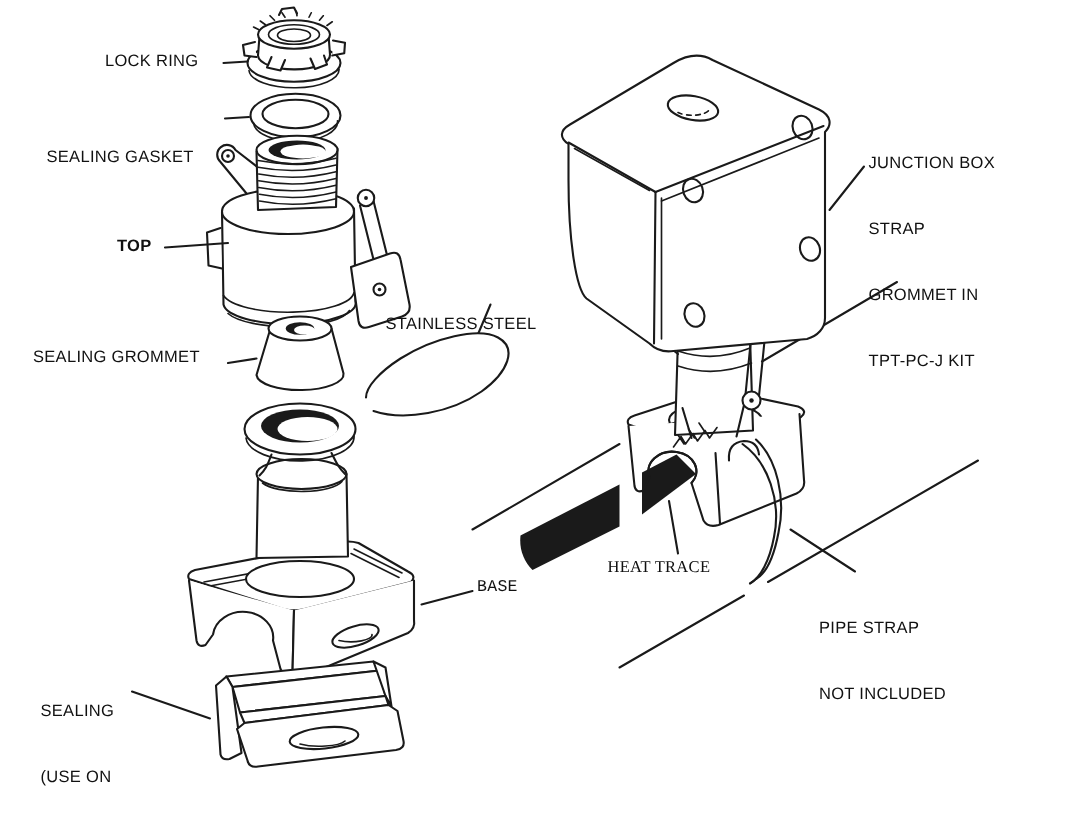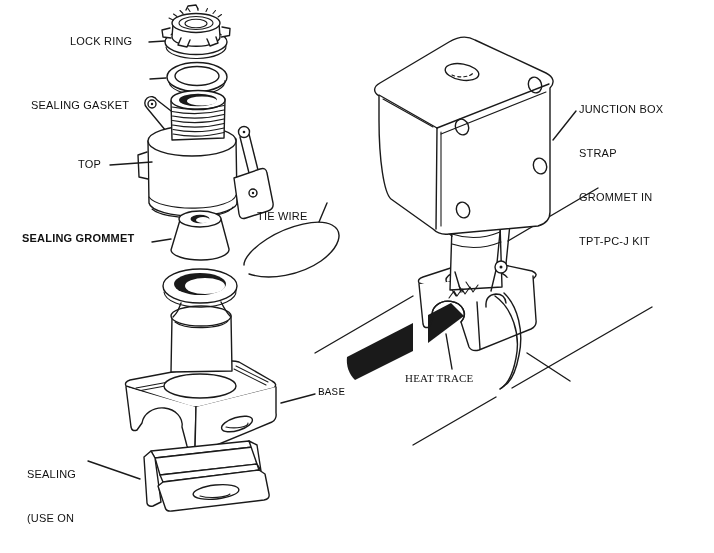--- a/index.html
+++ b/index.html
@@ -180,41 +180,45 @@
     <path d="M281,403 L315,394"></path>
     <path d="M88,461 L140,479"></path>
     <path d="M576,111 L553,140"></path>
     <path d="M446,334 L452,369"></path>
     <path d="M527,353 L570,381"></path>
   </g>
 </svg>
 
   <div class="label" style="left:70px; top:34px;">LOCK RING</div>
   <div class="label" style="left:31px; top:70px;margin-top:28px;">SEALING GASKET</div>
-  <div class="label" style="left:78px; top:157px;">TOP</div>
+  <div class="label" style="left:78px; top:157px;font-weight:bold;">TOP</div>
 
   <div class="label" style="left:257px; top:180px;">
-    <div>TIE WIRE</div>
-  </div>
-
-  <div class="label" style="left:22px; top:231px;font-weight:bold;">SEALING GROMMET</div>
+    <div>STAINLESS STEEL</div>
+  </div>
+
+  <div class="label" style="left:22px; top:231px;">SEALING GROMMET</div>
   <div class="label" style="left:318px; top:385px;font-family:Liberation Mono, monospace;">BASE</div>
 
   <div class="label" style="left:27px; top:438px;">
     <div>SEALING</div>
     <div>(USE ON</div>
     
     
     
     
   </div>
 
   <div class="label" style="left:579px; top:73px;">
     <div>JUNCTION BOX</div>
     <div>STRAP</div>
     <div>GROMMET IN</div>
     <div>TPT-PC-J KIT</div>
   </div>
 
   <div class="label" style="left:405px; top:371px;font-family:Liberation Serif, serif;">HEAT TRACE</div>
 
+  <div class="label" style="left:546px; top:383px;">
+    <div>PIPE STRAP</div>
+    <div>NOT INCLUDED</div>
+  </div>
 
 </div>
 
 </body></html>

